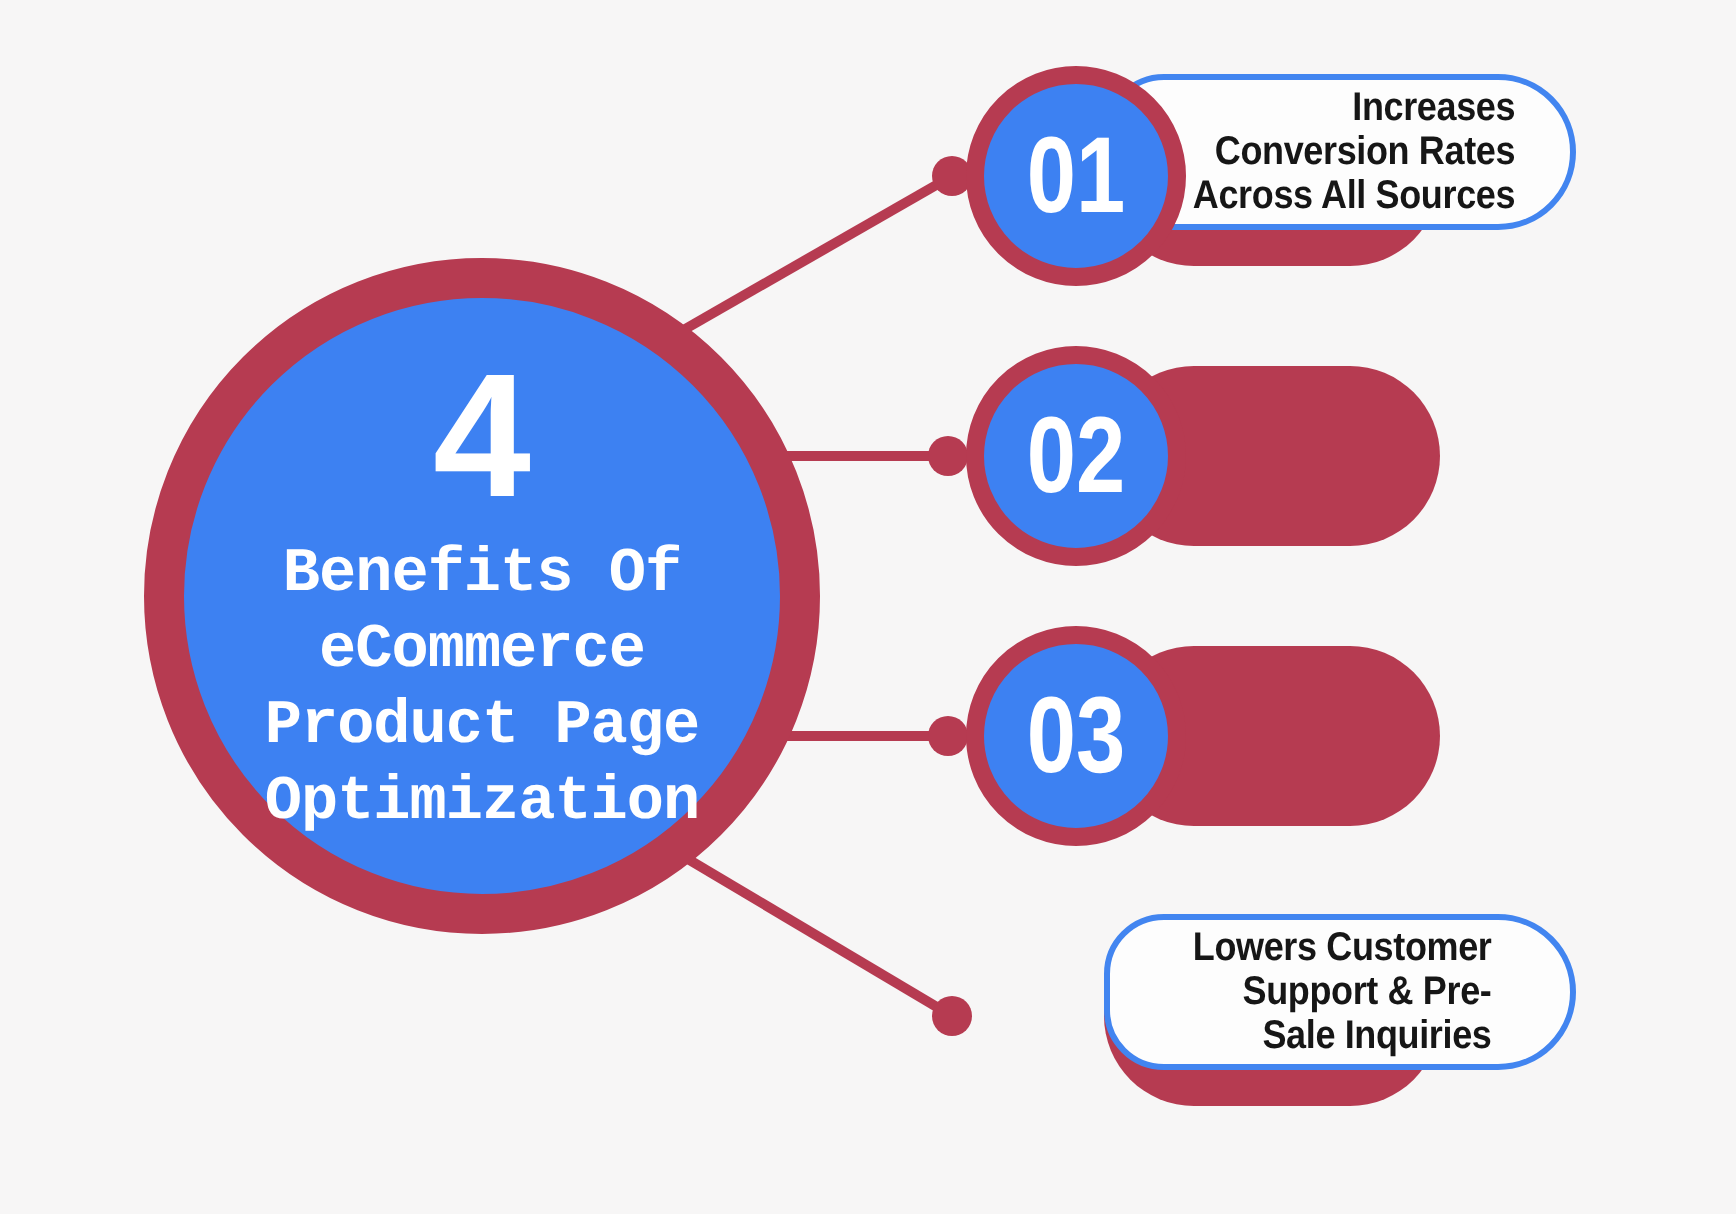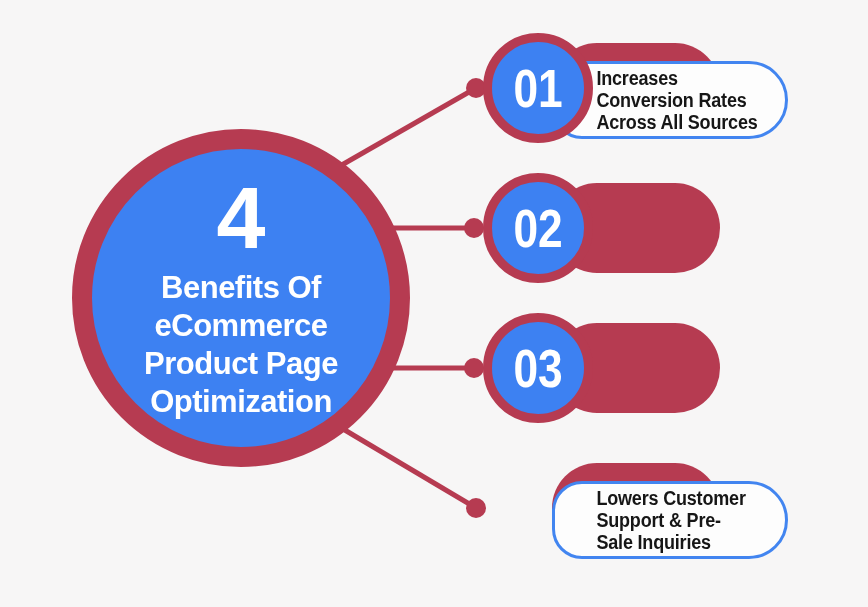--- a/index.html
+++ b/index.html
@@ -26,35 +26,35 @@
   .hub{
     position:absolute;left:72px;top:129px;width:338px;height:338px;
     background:var(--blue);border:20px solid var(--crimson);border-radius:50%;
     z-index:3;display:flex;flex-direction:column;align-items:center;justify-content:center;
     text-align:center;color:var(--number-text);
   }
   .hub-count{
     font-size:88px;font-weight:bold;line-height:0.95;margin-bottom:10px;
   }
   .hub-title{
-    font-size:31px;font-weight:bold;line-height:1.22;letter-spacing:-0.5px;
+    font-size:31px;font-weight:bold;line-height:1.22;letter-spacing:-0.5px;font-family:Liberation Mono, monospace;
   }
   .pre{white-space:pre-line;}
 
   
   .item{position:absolute;left:483px;width:310px;height:110px;}
   .pill-red{
     position:absolute;left:69px;top:10px;width:168px;height:90px;
     background:var(--crimson);border-radius:45px;z-index:1;
   }
   .pill{
-    position:absolute;left:69px;top:28px;width:236px;height:78px;
+    position:absolute;left:69px;top:4px;width:236px;height:78px;
     background:var(--pill-fill);border:3px solid var(--pill-border);
     border-radius:30px 39px 39px 30px;z-index:2;
-    display:flex;align-items:center;
+    display:flex;align-items:center;text-align:right;
   }
   .pill-text{
     padding-left:46px;font-size:20px;font-weight:bold;line-height:22px;
     letter-spacing:-0.2px;color:var(--label-text);
     transform:scaleX(0.9);transform-origin:left center;
   }
   .badge{
     position:absolute;left:0;top:0;width:110px;height:110px;
     background:var(--blue);border:9px solid var(--crimson);border-radius:50%;
     z-index:3;display:flex;align-items:center;justify-content:center;

